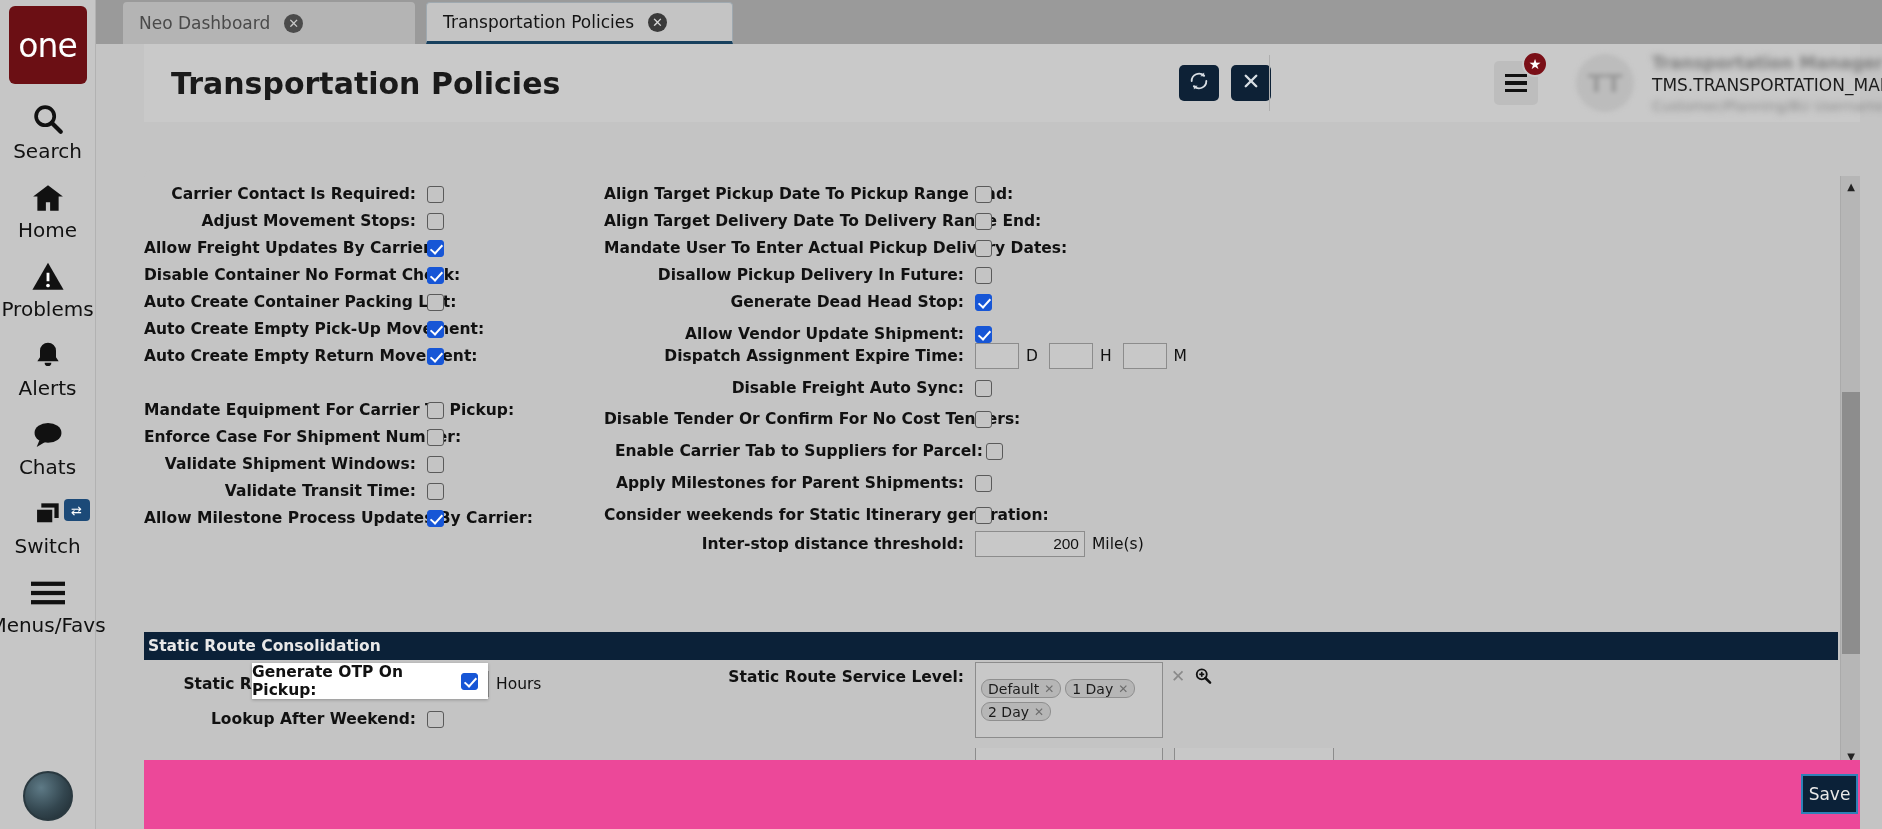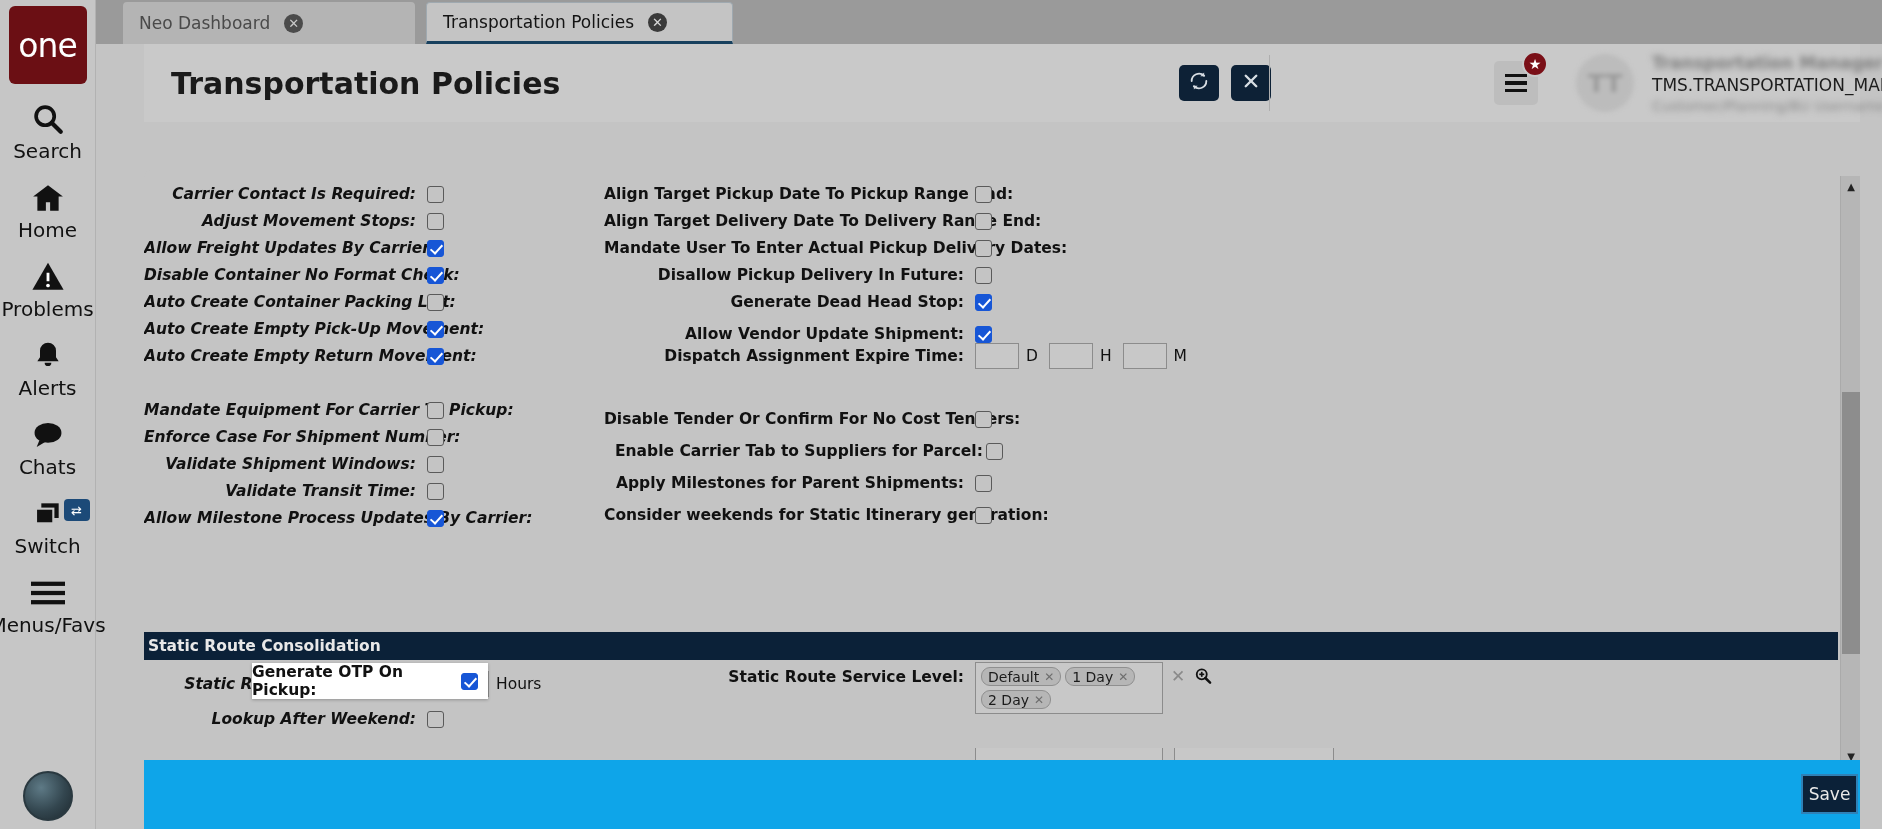--- a/index.html
+++ b/index.html
@@ -119,42 +119,42 @@
     content: ""; position: absolute; left: 5px; top: 1px; width: 5px; height: 10px;
     border: solid #fff; border-width: 0 2.3px 2.3px 0; transform: rotate(42deg);
   }
   .inp {
     height: 26px; background: #c8c8c8; border: 1px solid #8c8c8c; margin-left: 11px;
     font-size: 15.5px; color: #111; text-align: right; padding: 0 5px; line-height: 24px;
   }
   .unit { font-size: 15.5px; color: #111; margin-left: 7px; }
 
   
-  .col-l .lab { width: 272px; font-style: italic; }
+  .col-l .lab { width: 272px; }
   .col-r .lab { width: 360px; }
 
   
   .section-hdr {
     position: absolute; left: 0; top: 456px; width: 1694px; height: 28px;
     background: #0b2138; color: #e8e8e8; font-size: 15.5px; font-weight: bold;
     display: flex; align-items: center; padding-left: 4px;
   }
 
   
   .otp-popup {
     position: absolute; left: 108px; top: 487px; width: 236px; height: 36px;
     background: #fff; display: flex; align-items: center; justify-content: flex-end;
     padding-right: 10px; box-shadow: 0 1px 3px rgba(0,0,0,.25); z-index: 5;
   }
   .otp-popup .lab { font-size: 15.5px; font-weight: bold; color: #111; }
 
   
   .ms {
     margin-left: 11px; width: 188px; min-height: 44px; background: #c8c8c8;
-    border: 1px solid #8c8c8c; padding: 4px 5px; display: flex; flex-wrap: wrap; gap: 4px;
+    border: 1px solid #8c8c8c; padding: 16px 5px; display: flex; flex-wrap: wrap; gap: 4px;
   }
   .chip {
     height: 19px; background: #b6b6b6; border: 1px solid #8f8f8f; border-radius: 9px;
     font-size: 14px; color: #1b1b1b; display: flex; align-items: center; padding: 0 6px; gap: 5px;
   }
   .chip .x { color: #6d6d6d; font-size: 12px; font-weight: bold; cursor: pointer; }
   .ms-clear { margin-left: 8px; color: #8a8a8a; font-size: 17px; cursor: pointer; }
   .ms-search { margin-left: 8px; cursor: pointer; }
 
   
@@ -165,21 +165,21 @@
   .sbar .arw {
     width: 20px; height: 20px; display: flex; align-items: center; justify-content: center;
     font-size: 10px; color: #222; cursor: pointer;
   }
   .sbar .thumb {
     position: absolute; left: 1px; top: 216px; width: 18px; height: 262px;
     background: #8d8d8d; cursor: pointer;
   }
 
   
-  .footer { position: absolute; left: 144px; top: 760px; width: 1716px; height: 69px; background: #0ea5e9; }
+  .footer { position: absolute; left: 144px; top: 760px; width: 1716px; height: 69px; background: #ec4899; }
   .save-btn {
     position: absolute; left: 1657px; top: 14px; width: 57px; height: 40px;
     background: #0b2138; border: 2px solid #2f81b7; color: #e9e9e9; font-size: 17px;
     display: flex; align-items: center; justify-content: center; cursor: pointer;
   }
   .cut-row {
     position: absolute; left: 0; top: 572px; height: 22px; display: flex;
     align-items: center; overflow: hidden;
   }
 </style>
@@ -412,35 +412,44 @@
         <div class="row col-r" style="left:460px; top:164px;">
           <span class="lab">Dispatch Assignment Expire Time:</span>
           <input class="inp" style="width: 44px;" value="">
           <span class="unit">D</span>
           <input class="inp" style="width: 44px;" value="">
           <span class="unit">H</span>
           <input class="inp" style="width: 44px;" value="">
           <span class="unit">M</span>
         </div>
 
+        <div class="row col-r" style="left:460px; top:196px;">
+          <span class="lab">Disable Freight Auto Sync:</span>
+          <span class="cb"></span>
+        </div>
         <div class="row col-r" style="left:460px; top:227px;">
           <span class="lab">Disable Tender Or Confirm For No Cost Tenders:</span>
           <span class="cb"></span>
         </div>
         <div class="row col-r" style="left:460px; top:259px;margin-left:11px;">
           <span class="lab">Enable Carrier Tab to Suppliers for Parcel:</span>
           <span class="cb"></span>
         </div>
         <div class="row col-r" style="left:460px; top:291px;">
           <span class="lab">Apply Milestones for Parent Shipments:</span>
           <span class="cb"></span>
         </div>
         <div class="row col-r" style="left:460px; top:323px;">
           <span class="lab">Consider weekends for Static Itinerary generation:</span>
           <span class="cb"></span>
+        </div>
+        <div class="row col-r" style="left:460px; top:352px;">
+          <span class="lab">Inter-stop distance threshold:</span>
+          <input class="inp" style="width: 110px;" value="200">
+          <span class="unit">Mile(s)</span>
         </div>
 
         <div class="section-hdr">
           <span>Static Route Consolidation</span>
         </div>
 
         <div class="row col-l" style="left:0; top:492px;">
           <span class="lab">Static Route Lookup Limit:</span>
           <input class="inp" style="width: 62px;" value="">
           <span class="unit">Hours</span>

